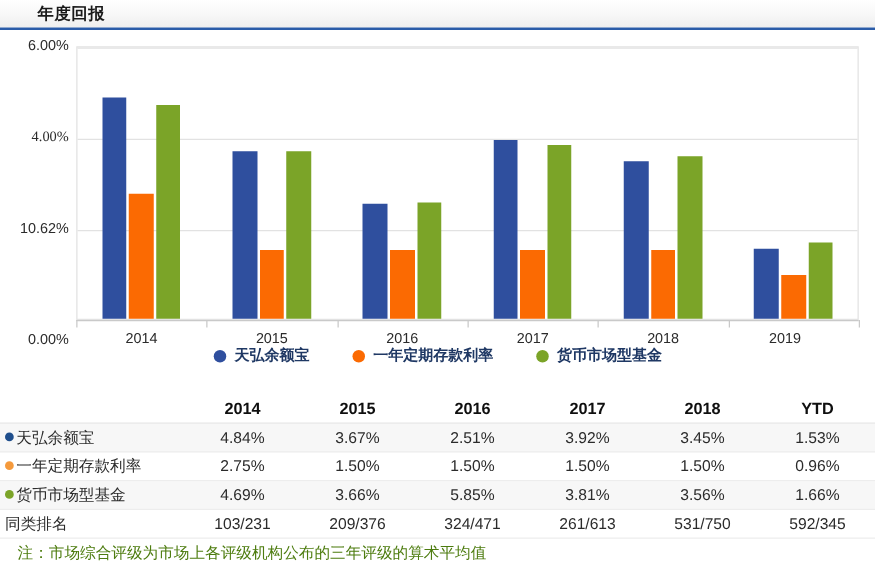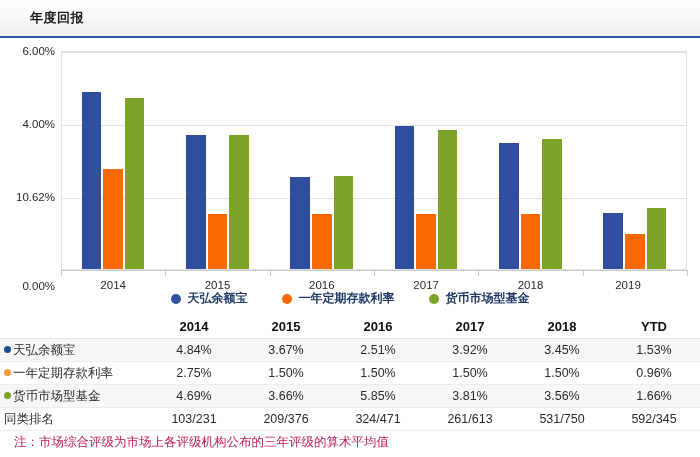--- a/index.html
+++ b/index.html
@@ -22,21 +22,21 @@
     height: 457px;
     box-sizing: border-box;
     position: relative;
     border: 1px solid #d9d9d9;
     border-top: none;
     border-left: none;
     border-right: none;
     border-bottom: none;
   }
   .panel-header {
-    height: 38px;
+    height: 24px;
     box-sizing: border-box;
     background: linear-gradient(to bottom, #ffffff 0%, #f7f7f7 55%, #eeeeee 100%);
     border-bottom: 2px solid #2b5ca8;
     padding: 0 0 0 30px;
     display: flex;
     align-items: center;
   }
   .panel-title {
     font-size: 13px;
     font-weight: bold;
@@ -186,21 +186,21 @@
     display: inline-block;
     margin-right: 2px;
     vertical-align: middle;
     position: relative;
     top: -1px;
   }
   .note-row td {
     text-align: left !important;
     padding-left: 14px !important;
     font-size: 12.5px;
-    color: #be185d;
+    color: #4d7c0f;
     background: #ffffff !important;
     border-bottom: none !important;
     height: 26px;
     line-height: 26px;
   }
 </style>
 </head>
 <body>
 
 <div class="panel">
@@ -229,21 +229,21 @@
         <div class="bar s0" title="天弘余额宝 2018: 3.45%" style="left: 437.157px; width: 19.5622px; height: 125.925px; background: rgb(47, 79, 158);"></div>
         <div class="bar s1" title="一年定期存款利率 2018: 1.50%" style="left: 458.719px; width: 19.5622px; height: 54.75px; background: rgb(251, 106, 2);"></div>
         <div class="bar s2" title="货币市场型基金 2018: 3.56%" style="left: 480.281px; width: 19.5622px; height: 129.94px; background: rgb(123, 164, 40);"></div>
         <div class="bar s0" title="天弘余额宝 2019: 1.53%" style="left: 541.49px; width: 19.5622px; height: 55.845px; background: rgb(47, 79, 158);"></div>
         <div class="bar s1" title="一年定期存款利率 2019: 0.96%" style="left: 563.052px; width: 19.5622px; height: 35.04px; background: rgb(251, 106, 2);"></div>
         <div class="bar s2" title="货币市场型基金 2019: 1.66%" style="left: 584.614px; width: 19.5622px; height: 60.59px; background: rgb(123, 164, 40);"></div>
       </div>
     <div id="axis-ticks-layer">
         <div class="ytick" style="top: 248px;">0.00%</div>
         <div class="ytick" style="top: 159px;">10.62%</div>
-        <div class="ytick" style="top: 86px;">4.00%</div>
+        <div class="ytick" style="top: 86px; font-family: Liberation Serif, serif;">4.00%</div>
         <div class="ytick" style="top: 13px;">6.00%</div>
         <div class="axis-base" style="top: 232px;"></div>
         <div class="tickmark" style="left: 61px; top: 232px;"></div>
         <div class="xtick" style="left: 113.167px; top: 241px;">2014</div>
         <div class="tickmark" style="left: 165.333px; top: 232px;"></div>
         <div class="xtick" style="left: 217.5px; top: 241px;">2015</div>
         <div class="tickmark" style="left: 269.667px; top: 232px;"></div>
         <div class="xtick" style="left: 321.833px; top: 241px;">2016</div>
         <div class="tickmark" style="left: 374px; top: 232px;"></div>
         <div class="xtick" style="left: 426.167px; top: 241px;">2017</div>

